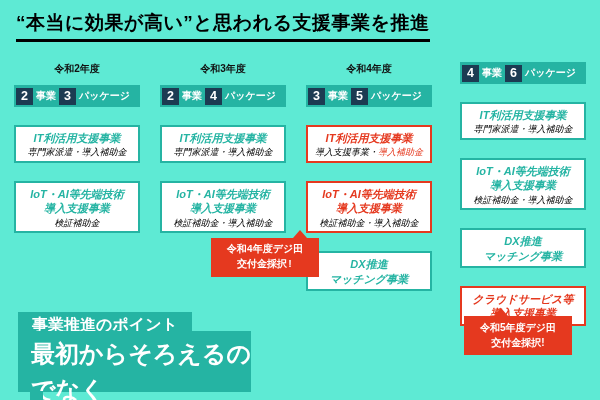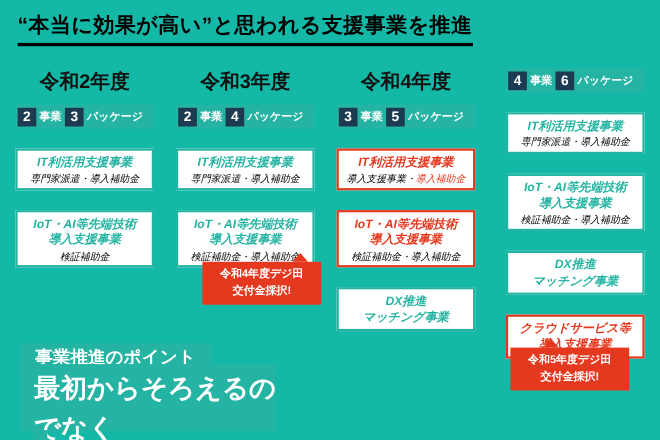--- a/index.html
+++ b/index.html
@@ -2,46 +2,46 @@
 <html style="--teal: #25b4a3; --navy: #1c3b52; --red: #e5391f;"><head>
 <meta charset="utf-8">
 <style>
   :root{
     --teal:#25b4a3;
     --navy:#1c3b52;
     --red:#e5391f;
   }
   html,body{margin:0;padding:0;background:#fff;}
   #canvas{
-    position:relative;width:600px;height:400px;background:#14b8a6;overflow:hidden;
+    position:relative;width:600px;height:400px;background:#5eead4;overflow:hidden;
     font-family:"Liberation Sans","DejaVu Sans",sans-serif;color:#000;
   }
   #title{
     position:absolute;left:16px;top:10px;display:inline-block;
     font-size:19px;font-weight:bold;letter-spacing:.5px;
     border-bottom:3px solid #000;padding-bottom:3px;
   }
   .column{position:absolute;top:62px;width:126px;display:flex;flex-direction:column;}
   #col0{left:14px;} #col1{left:160px;} #col2{left:306px;} #col3{left:460px;}
-  .year{font-size:18px;font-weight:bold;text-align:center;color:#111;margin-bottom:9px;}
+  .year{font-size:10px;font-weight:bold;text-align:center;color:#111;margin-bottom:9px;}
   .badge{display:flex;align-items:center;background:var(--teal);height:22px;padding:0 2px;gap:3px;color:#fff;}
   .badge .num{display:flex;align-items:center;justify-content:center;background:var(--navy);
     width:17px;height:17px;font-size:12.5px;font-weight:bold;flex:0 0 auto;}
   .badge .blabel{font-size:10px;font-weight:bold;white-space:nowrap;}
   .box{background:#fff;border:2px solid var(--teal);margin-top:18px;padding:4px 2px 3px;text-align:center;font-style:italic;}
   .box .box-title{font-size:11px;font-weight:bold;color:var(--teal);line-height:1.3;}
   .box .box-sub{font-size:9px;color:#000;margin-top:2px;line-height:1.2;white-space:nowrap;}
   .box.red{border-color:var(--red);}
   .box.red .box-title{color:var(--red);}
   .red-text{color:var(--red);}
   .callout{position:absolute;background:var(--red);color:#fff;font-weight:bold;font-size:10px;
     line-height:1.45;text-align:center;padding:5px 6px;}
   .callout .tri{position:absolute;top:-8px;width:0;height:0;
     border-left:7px solid transparent;border-right:7px solid transparent;border-bottom:8px solid var(--red);}
-  #callout-r4{left:184px;top:238px;width:96px;}
+  #callout-r4{left:211px;top:238px;width:96px;font-family:Liberation Mono, monospace;}
   #callout-r4 .tri{right:12px;}
   #callout-r5{left:464px;top:316px;width:96px;}
   #callout-r5 .tri{left:30px;}
   #point-tab{position:absolute;left:18px;top:312px;background:var(--teal);color:#fff;
     font-size:16px;font-weight:bold;padding:3px 14px 2px;}
   #point-box{position:absolute;left:18px;top:331px;width:233px;height:61px;background:var(--teal);
     color:#fff;font-size:24px;font-weight:bold;line-height:1.5;padding:5px 0 0 13px;box-sizing:border-box;}
   #corner-square{position:absolute;left:30px;top:391px;width:13px;height:13px;background:var(--teal);}
 </style>
 </head>

